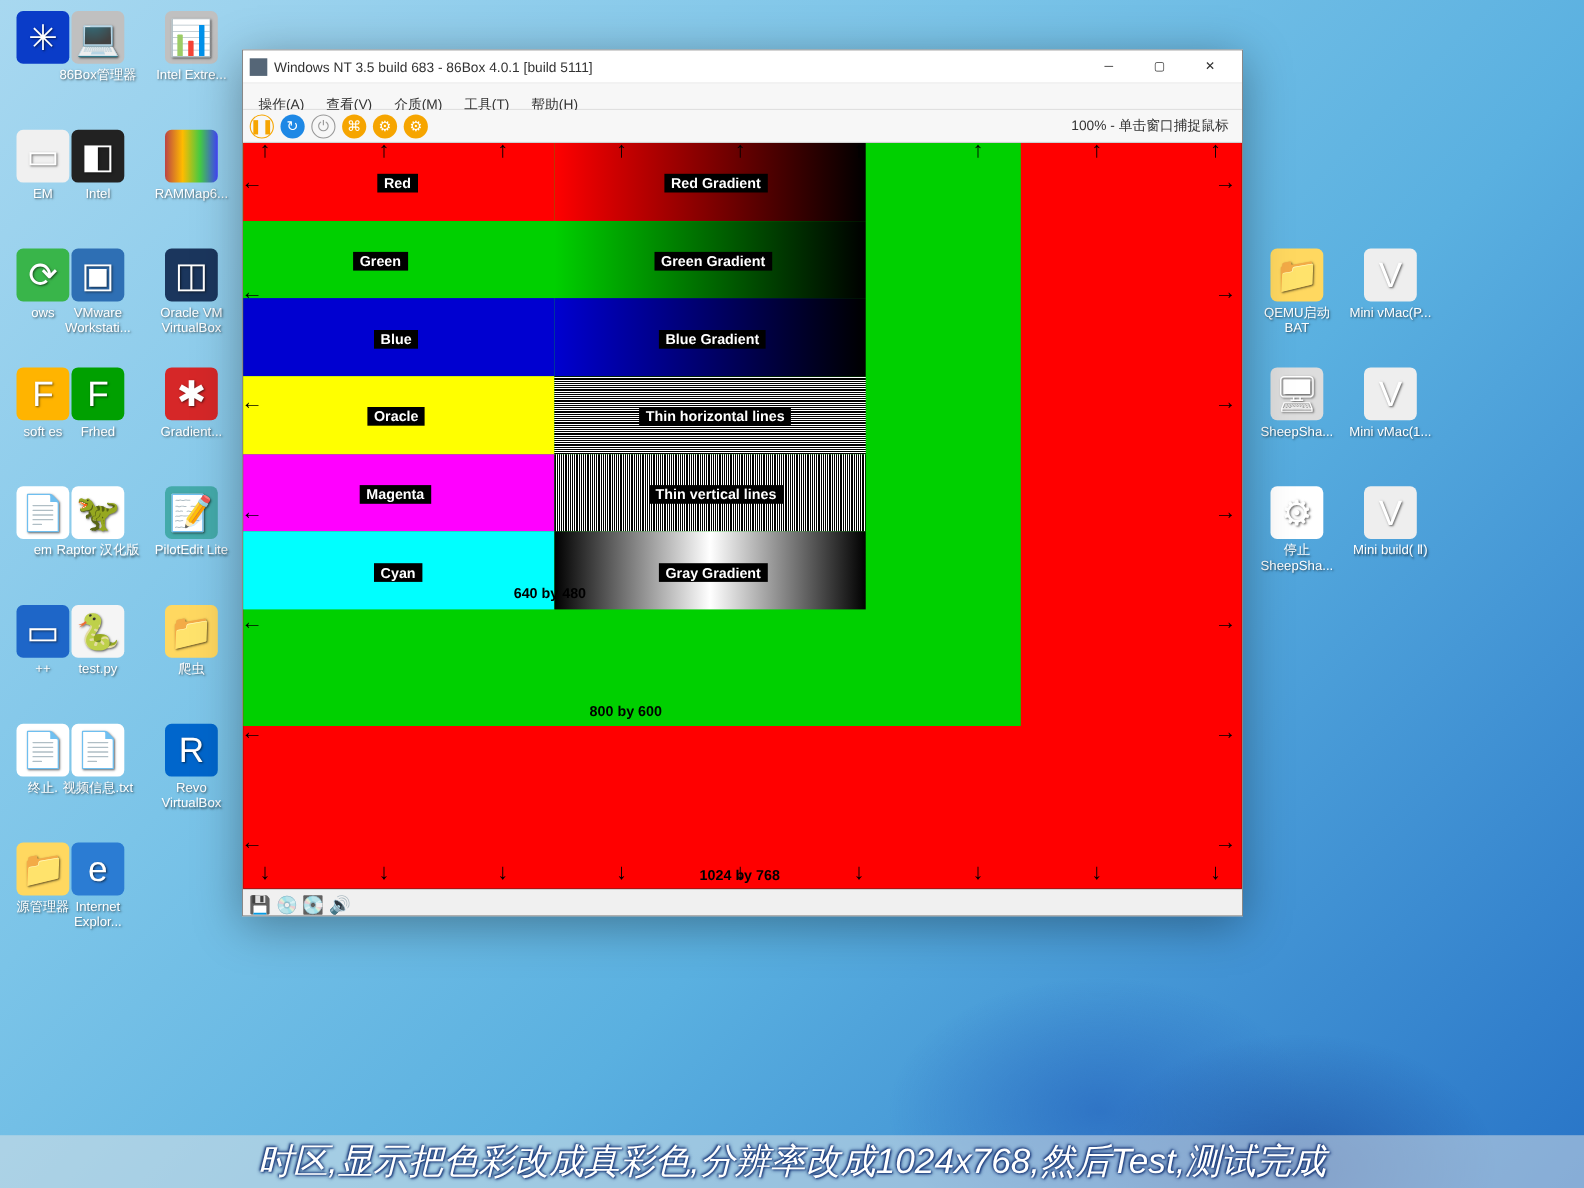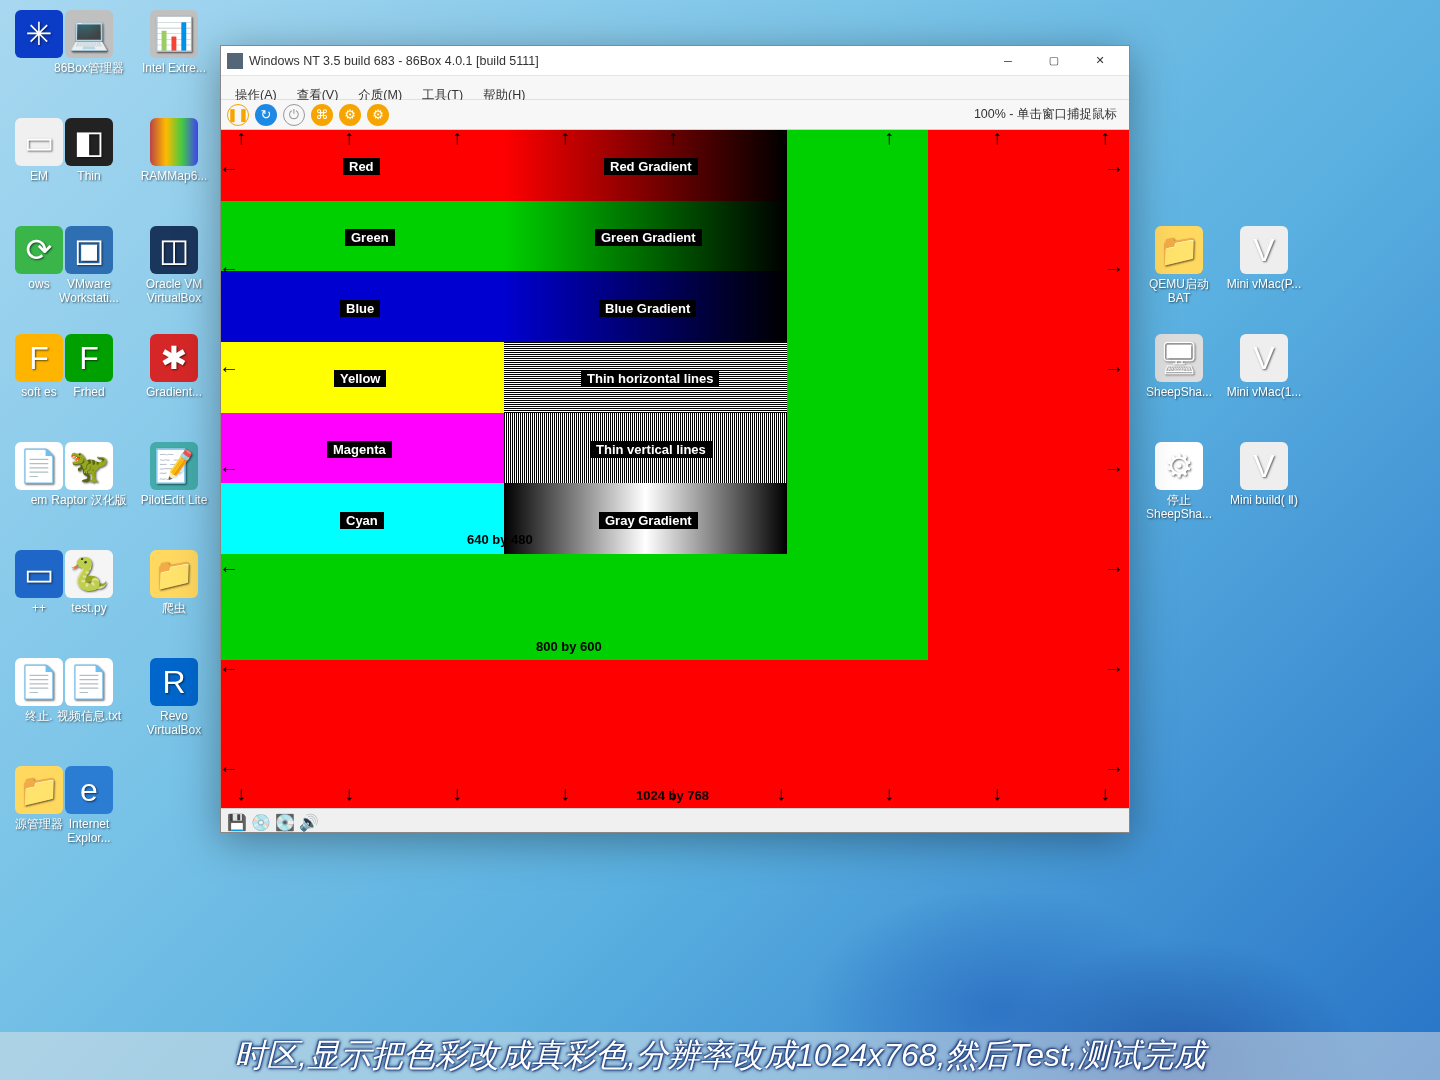--- a/index.html
+++ b/index.html
@@ -132,21 +132,21 @@
       <div class="icon" style="left: 135px; top: 10px;">
         <div class="img" style="background: rgb(192, 192, 192);">📊</div>
         <div class="lbl">Intel Extre...</div>
       </div>
       <div class="icon" style="left: 0px; top: 118px;">
         <div class="img" style="background: rgb(240, 240, 240);">▭</div>
         <div class="lbl">EM</div>
       </div>
       <div class="icon" style="left: 50px; top: 118px;">
         <div class="img" style="background: rgb(34, 34, 34);">◧</div>
-        <div class="lbl">Thin</div>
+        <div class="lbl">Intel</div>
       </div>
       <div class="icon" style="left: 135px; top: 118px;">
         <div class="img" style="background: linear-gradient(90deg, rgb(187, 68, 68), rgb(255, 187, 0), rgb(68, 204, 68), rgb(68, 68, 255));"></div>
         <div class="lbl">RAMMap6...</div>
       </div>
       <div class="icon" style="left: 0px; top: 226px;">
         <div class="img" style="background: rgb(57, 181, 74);">⟳</div>
         <div class="lbl">ows</div>
       </div>
       <div class="icon" style="left: 50px; top: 226px;">
@@ -293,25 +293,25 @@
           <div style="flex:1;background:repeating-linear-gradient(90deg,#000 0 1px,#fff 1px 2px)"></div>
         </div>
         <div style="flex:1;width:100%;display:flex">
           <div style="flex:1;background:#0ff"></div>
           <div style="flex:1;background:linear-gradient(90deg,#000,#fff,#000)"></div>
         </div>
       </div>
 
       <div class="label" style="left:122px;top:28px">Red</div>
       <div class="label" style="left:383px;top:28px">Red Gradient</div>
-      <div class="label" style="left:124px;top:99px">Green</div>
+      <div class="label" style="left:100px;top:99px">Green</div>
       <div class="label" style="left:374px;top:99px">Green Gradient</div>
       <div class="label" style="left:119px;top:170px">Blue</div>
       <div class="label" style="left:378px;top:170px">Blue Gradient</div>
-      <div class="label" style="left:113px;top:240px">Yellow</div>
+      <div class="label" style="left:113px;top:240px">Oracle</div>
       <div class="label" style="left:360px;top:240px">Thin horizontal lines</div>
       <div class="label" style="left:106px;top:311px">Magenta</div>
       <div class="label" style="left:369px;top:311px">Thin vertical lines</div>
       <div class="label" style="left:119px;top:382px">Cyan</div>
       <div class="label" style="left:378px;top:382px">Gray Gradient</div>
       <div class="reslabel" style="left:246px;top:402px">640 by 480</div>
       <div class="reslabel" style="left:315px;top:509px">800 by 600</div>
       <div class="reslabel" style="left:415px;top:658px">1024 by 768</div>
 
       <div id="arrows">

